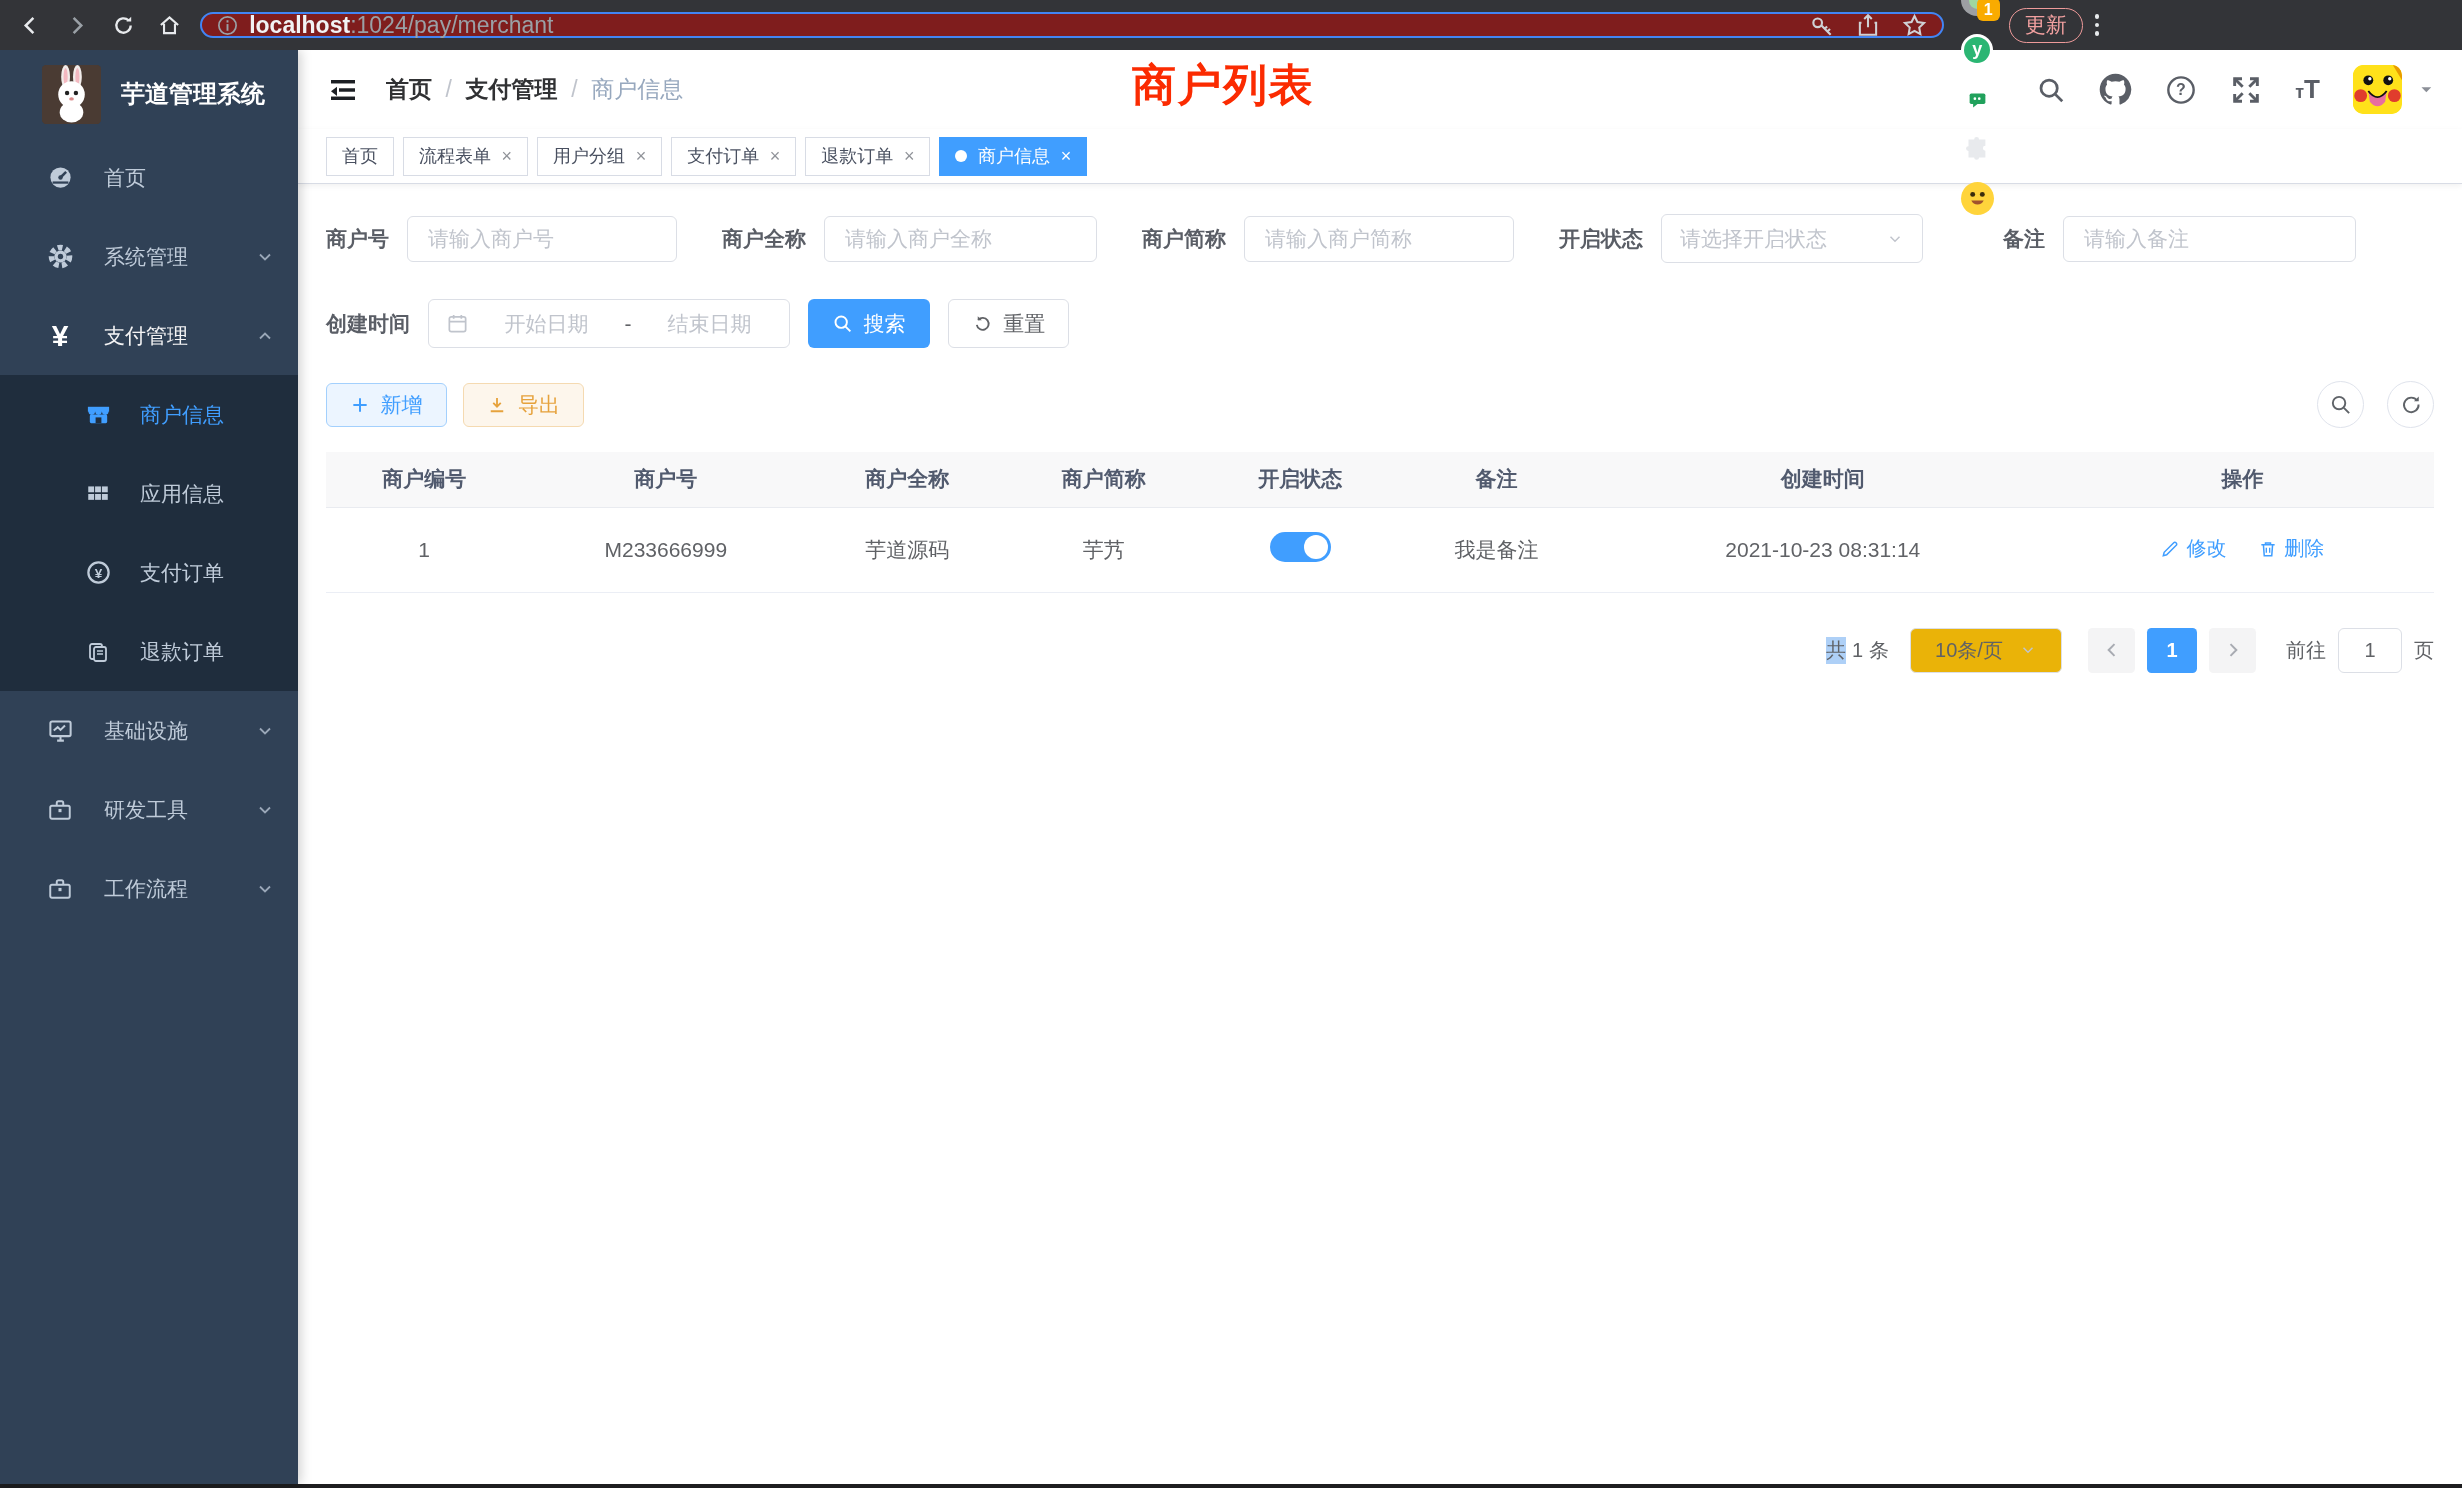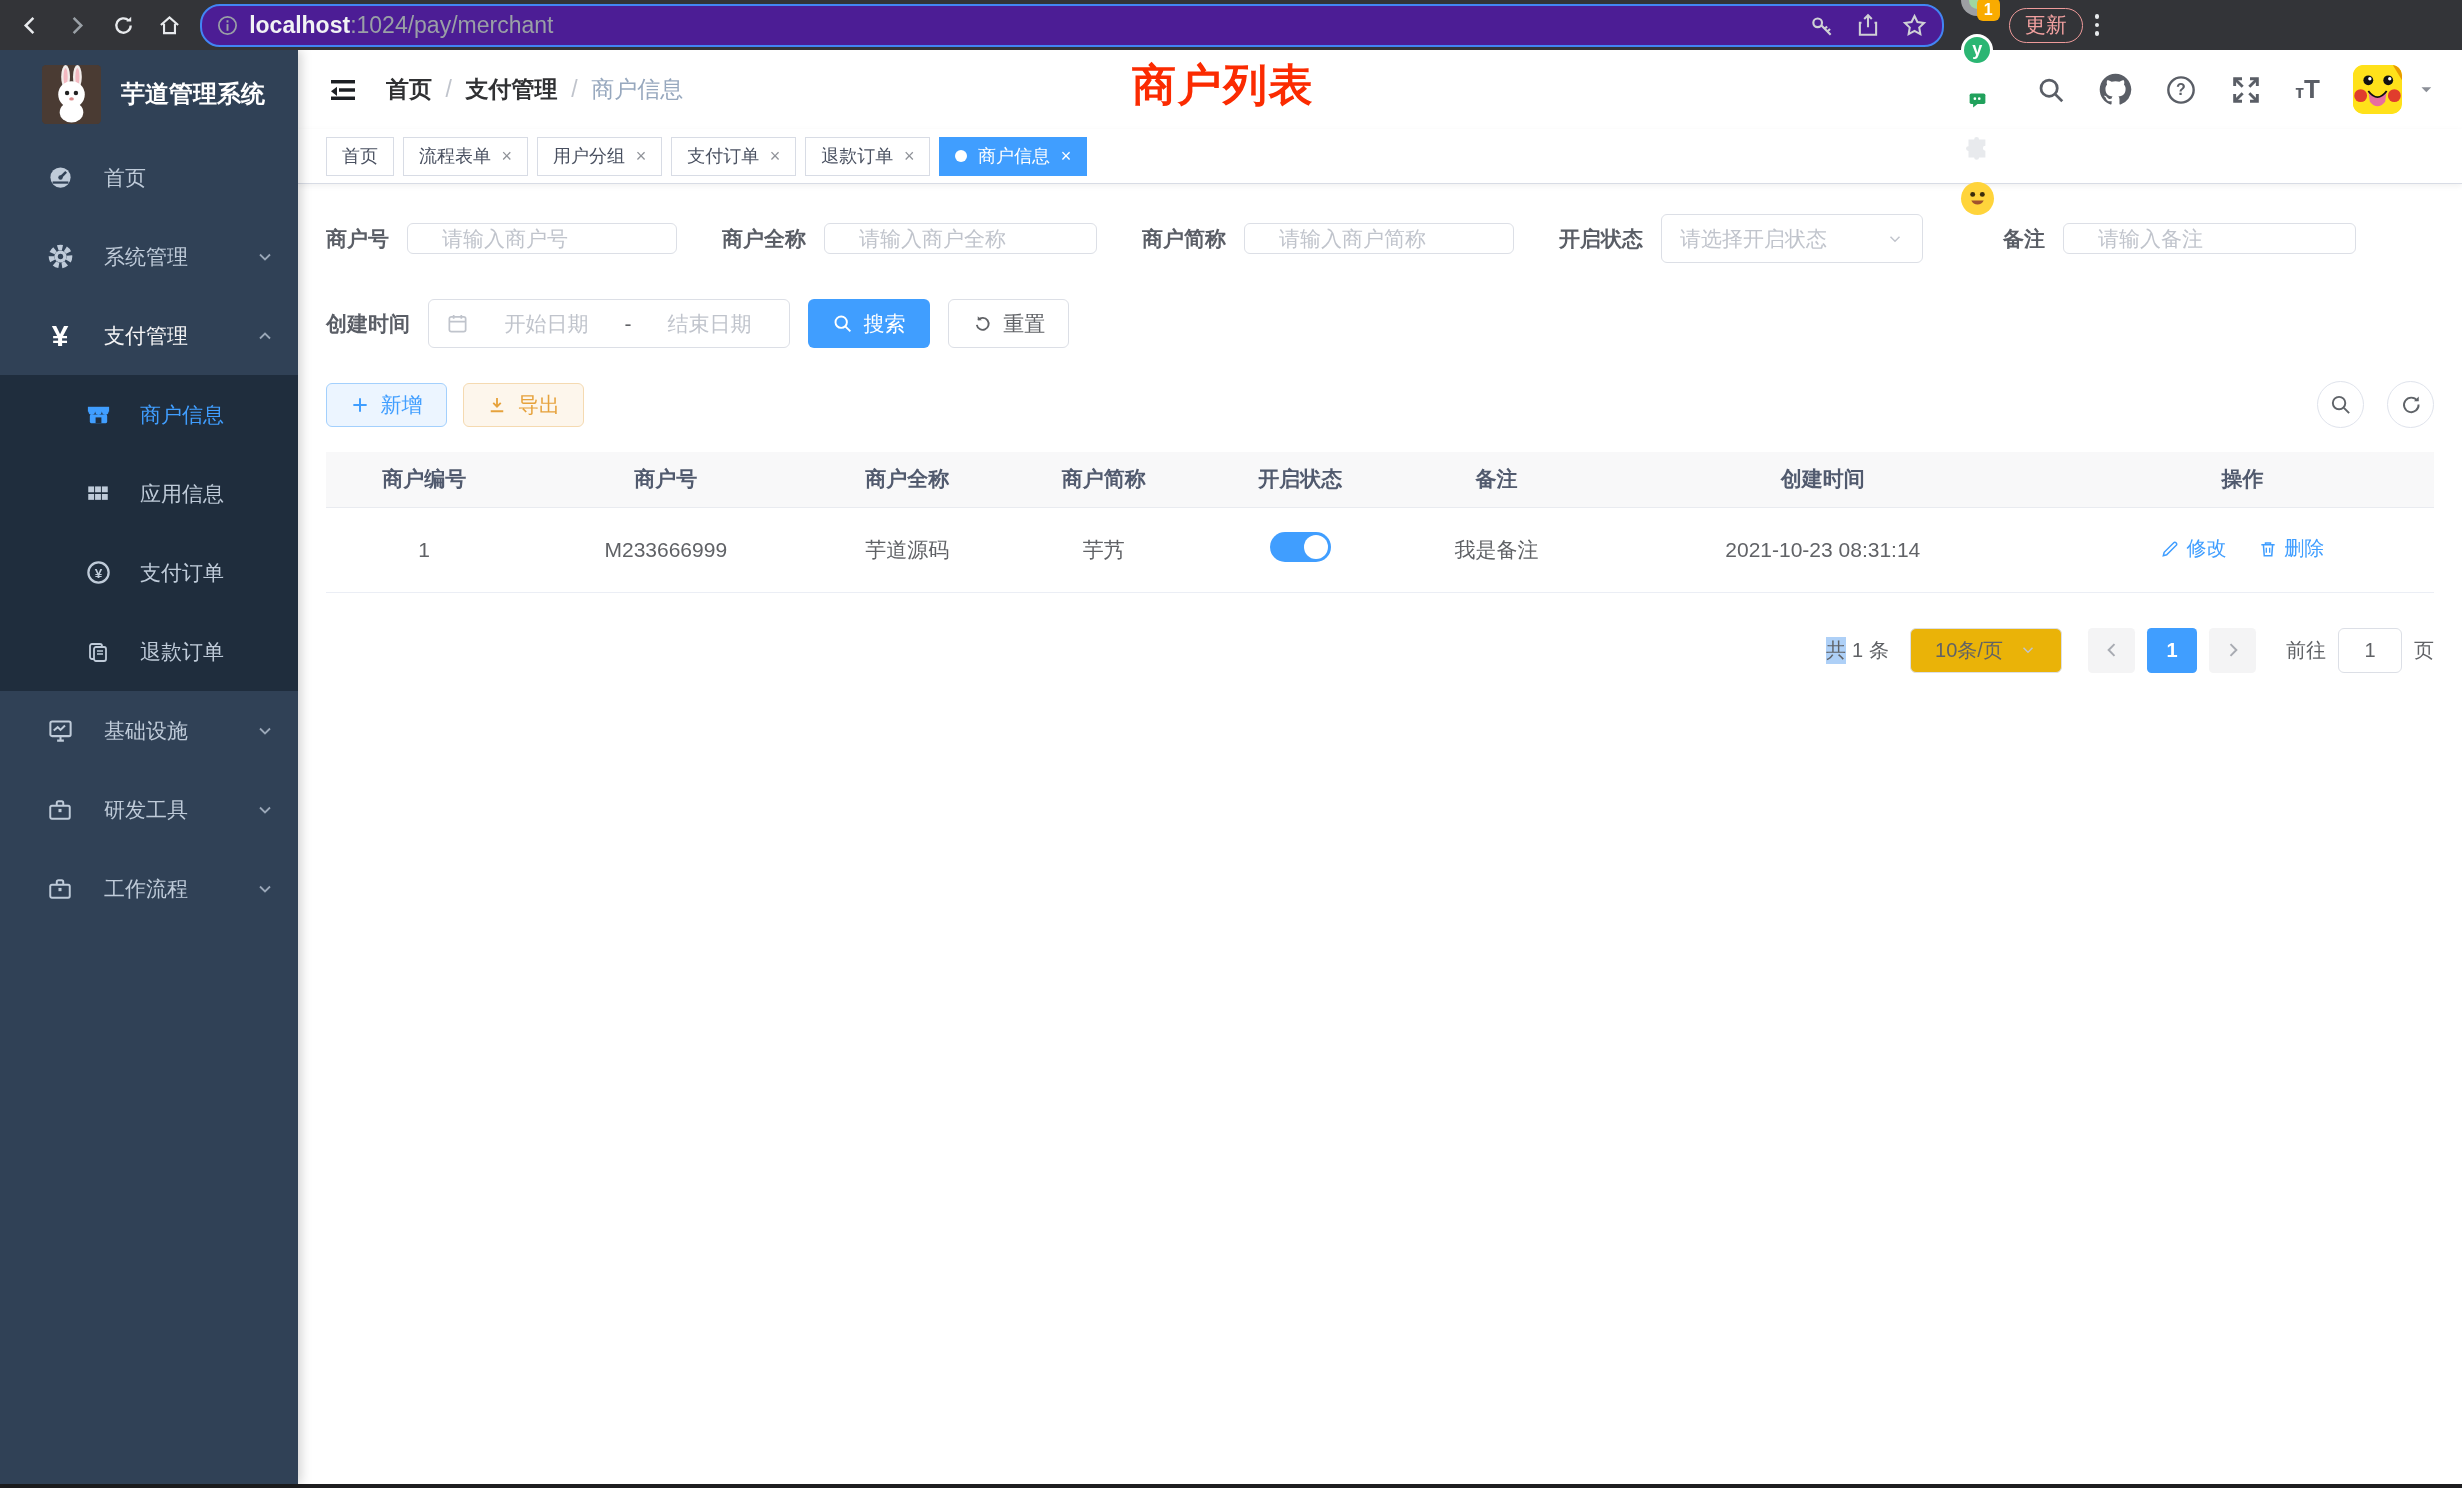--- a/index.html
+++ b/index.html
@@ -6,21 +6,21 @@
   html,body { width:2462px; height:1489px; overflow:hidden;
     font-family:"Liberation Sans","DejaVu Sans",sans-serif; background:#fff; }
 
   
   .browser-bar { position:absolute; top:0; left:0; width:2462px; height:50px;
     background:#333438; display:flex; align-items:center; padding:0 10.6px; z-index:50; }
   .bnav { display:flex; align-items:center; gap:7.6px; }
   .bnav .nbtn { width:39px; height:39px; display:flex; align-items:center; justify-content:center;
     color:#e8eaed; border-radius:50%; }
   .bnav .nbtn.dim { color:#9aa0a6; }
-  .url-pill { height:43px; flex:0 0 auto; width:1744px; margin-left:10.6px; background:#4c1d95;
+  .url-pill { height:26px; flex:0 0 auto; width:1744px; margin-left:10.6px; background:#7f1d1d;
     border:2.3px solid #4285f4; border-radius:20px; display:flex; align-items:center; padding:0 13.6px; }
   .url-pill .info-ic { color:#9aa0a6; margin-right:10.6px; }
   .url-text { font-size:23px; color:#9aa0a6; white-space:nowrap; }
   .url-text b { color:#f1f3f4; font-weight:700; }
   .url-right { margin-left:auto; display:flex; align-items:center; gap:20px; color:#cfd1d5; }
   .ext-strip { display:flex; align-items:center; gap:16.7px; margin-left:16.7px;flex-direction:column; }
   .ext { position:relative; width:33px; height:33px; display:flex; align-items:center; justify-content:center; }
   .badge { position:absolute; bottom:-4.5px; right:-6px; min-width:23px; height:23px; border-radius:6px;
     font-size:16px; font-weight:700; color:#fff; display:flex; align-items:center; justify-content:center; padding:0 3.8px;}
   .badge.red { background:#e94235; }
@@ -72,22 +72,22 @@
   .tab .tclose { font-size:18px; color:#909399; }
   .tab.active { background:#409eff; border-color:#409eff; color:#fff; }
   .tab.active .tclose { color:#fff; }
   .tab-dot { width:12px; height:12px; border-radius:50%; background:#fff; }
 
   .content { padding:30px 28px 0; }
 
   
   .frm-row { display:flex; align-items:center; margin-bottom:36px; }
   .f-label { font-size:21px; font-weight:700; color:#5a5e66; margin-right:18px; white-space:nowrap; }
-  .f-input { height:31px; border:0.8px solid #dcdfe6; border-radius:6px; background:#fff;
-    font-size:21px; color:#606266; padding:0 34px; outline:none;
+  .f-input { height:46px; border:0.8px solid #dcdfe6; border-radius:6px; background:#fff;
+    font-size:21px; color:#606266; padding:0 20px; outline:none;
     font-family:"Liberation Sans","DejaVu Sans",sans-serif; }
   .f-input::placeholder { color:#c0c4cc; }
   .grp { display:flex; align-items:center; margin-right:45px; }
   .sel { width:262px; height:49px; border:0.8px solid #dcdfe6; border-radius:6px; display:flex; align-items:center;
     padding:0 18px; font-size:21px; color:#c0c4cc; background:#fff; cursor:pointer; }
   .sel .sel-caret { margin-left:auto; color:#c0c4cc; }
   .daterange { width:362px; height:49px; border:0.8px solid #dcdfe6; border-radius:6px; display:flex;
     align-items:center; padding:0 16.7px; font-size:21px; color:#c0c4cc; gap:15px; background:#fff; cursor:text;}
   .daterange .cal { color:#c0c4cc; }
   .dr-sep { color:#606266; }

